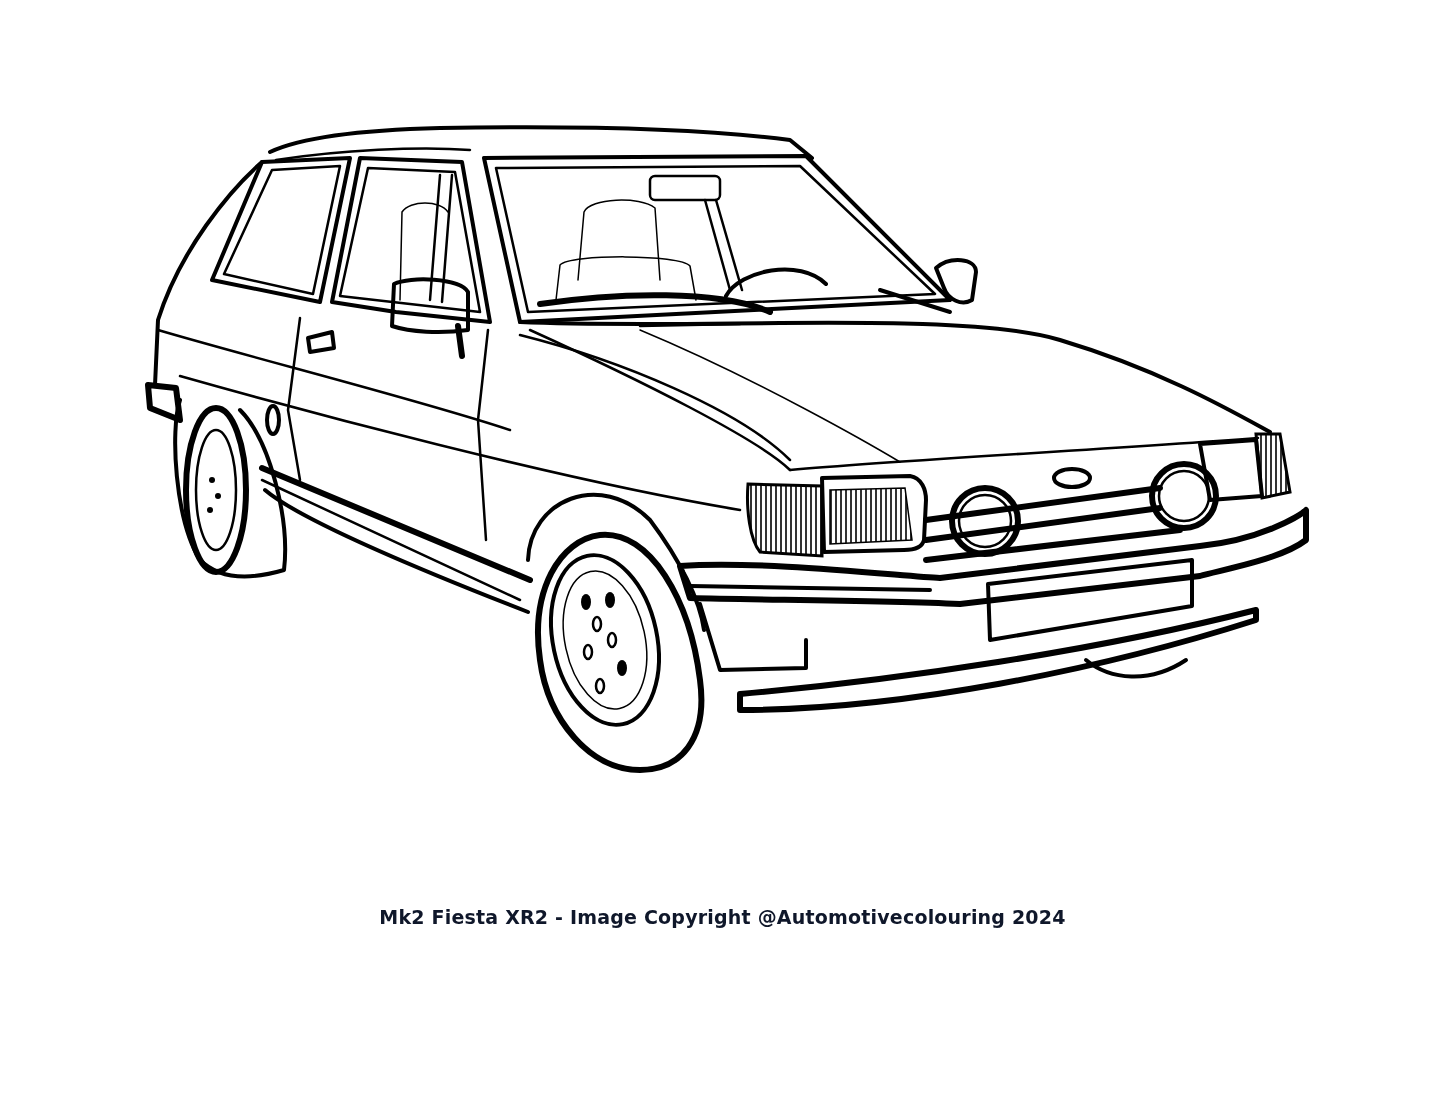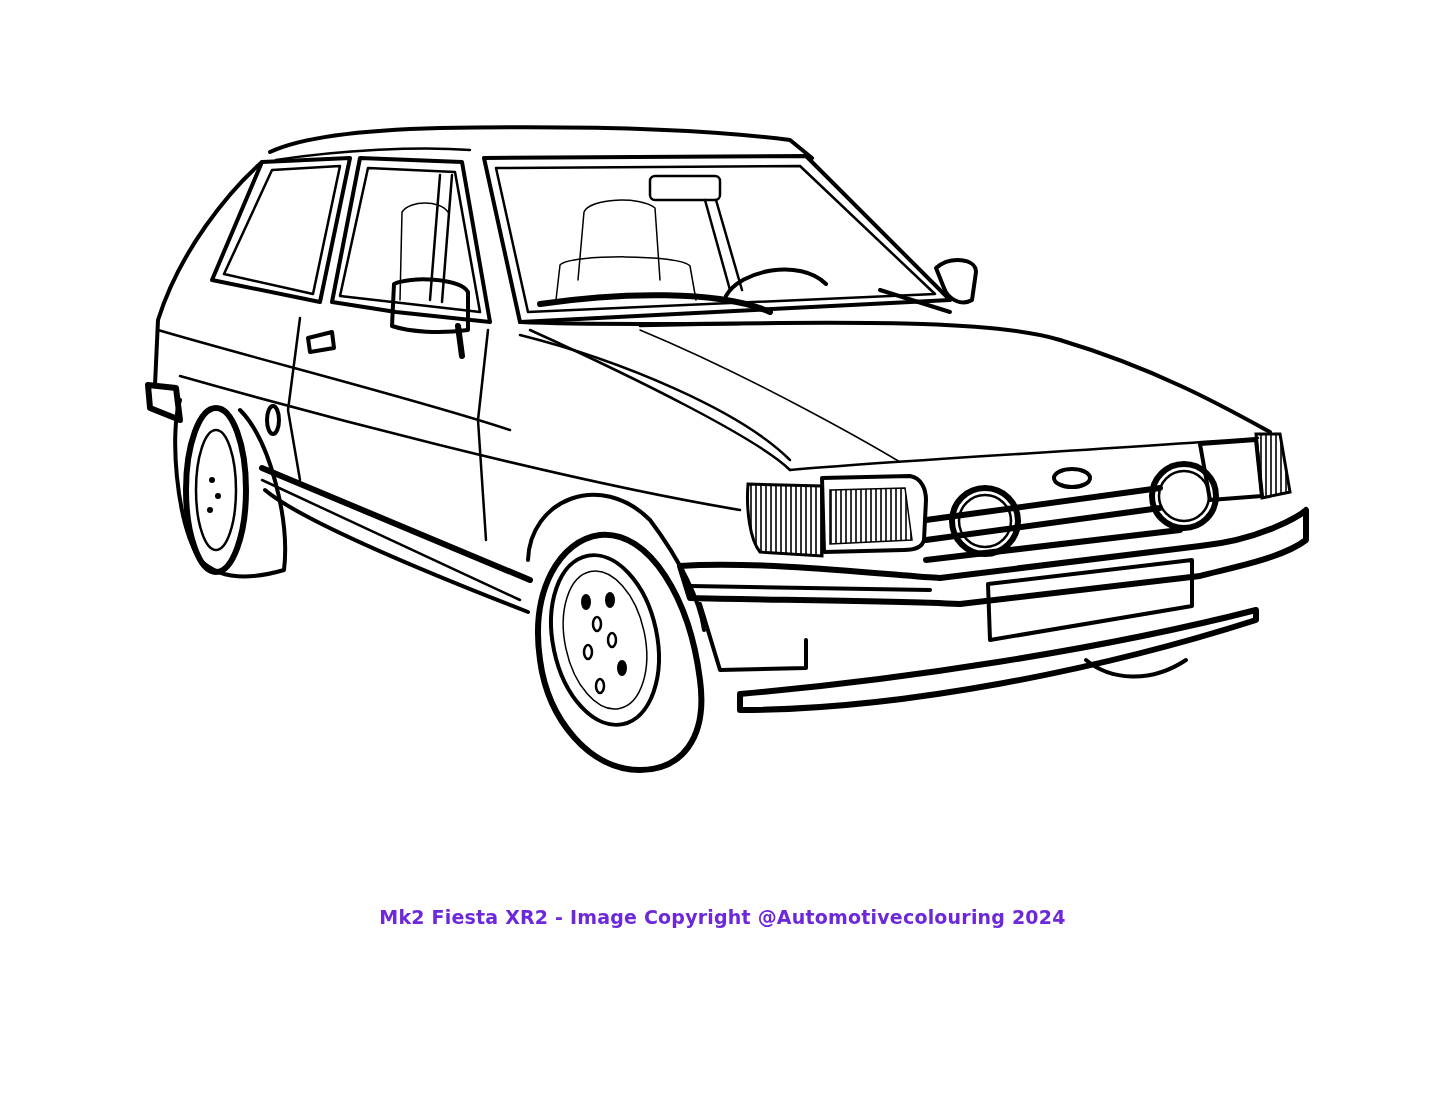--- a/index.html
+++ b/index.html
@@ -1,19 +1,19 @@
 <!DOCTYPE html>
 <html><head>
 <meta charset="utf-8">
 <style>
   html,body{margin:0;padding:0;background:#ffffff;}
   body{width:1445px;height:1093px;position:relative;overflow:hidden;}
   .drawing{position:absolute;left:0;top:0;width:1445px;height:1093px;}
   .caption{position:absolute;left:0;top:906px;width:1445px;text-align:center;
-    font-family:"DejaVu Sans",sans-serif;font-size:19px;font-weight:bold;color:#6d28d9;letter-spacing:0.2px;}
+    font-family:"DejaVu Sans",sans-serif;font-size:19px;font-weight:bold;color:#0f172a;letter-spacing:0.2px;}
   svg .s{fill:none;stroke:#000;stroke-linecap:round;stroke-linejoin:round;}
   svg .t1{stroke-width:1.5;}
   svg .t2{stroke-width:2.5;}
   svg .t3{stroke-width:4;}
   svg .t5{stroke-width:6;}
   svg .fill{fill:#000;stroke:none;}
   svg .hatch{fill:url(#hatch);stroke:#000;stroke-width:3;}
 </style>
 </head>
 <body>

